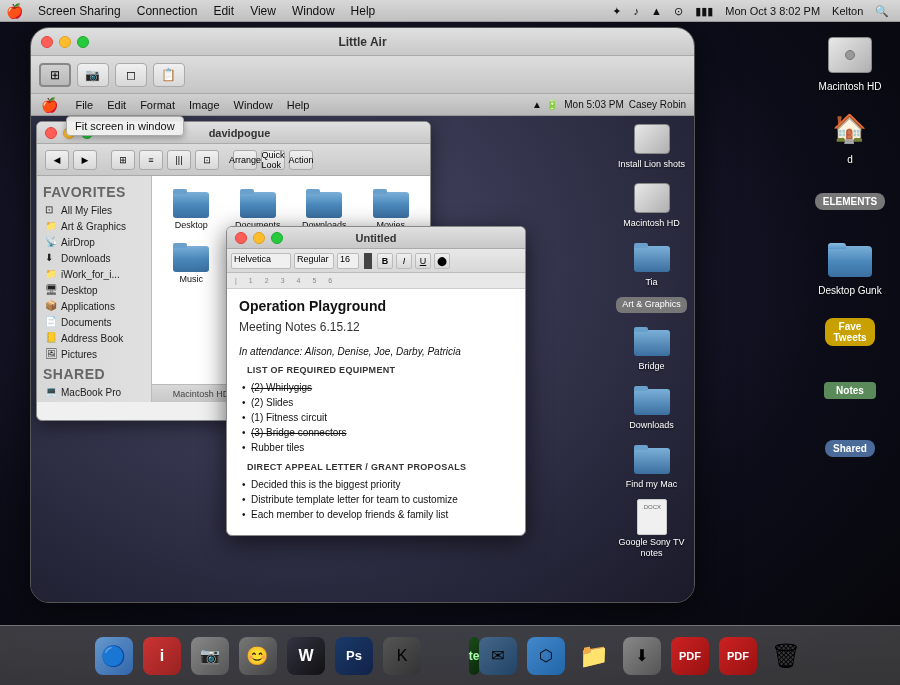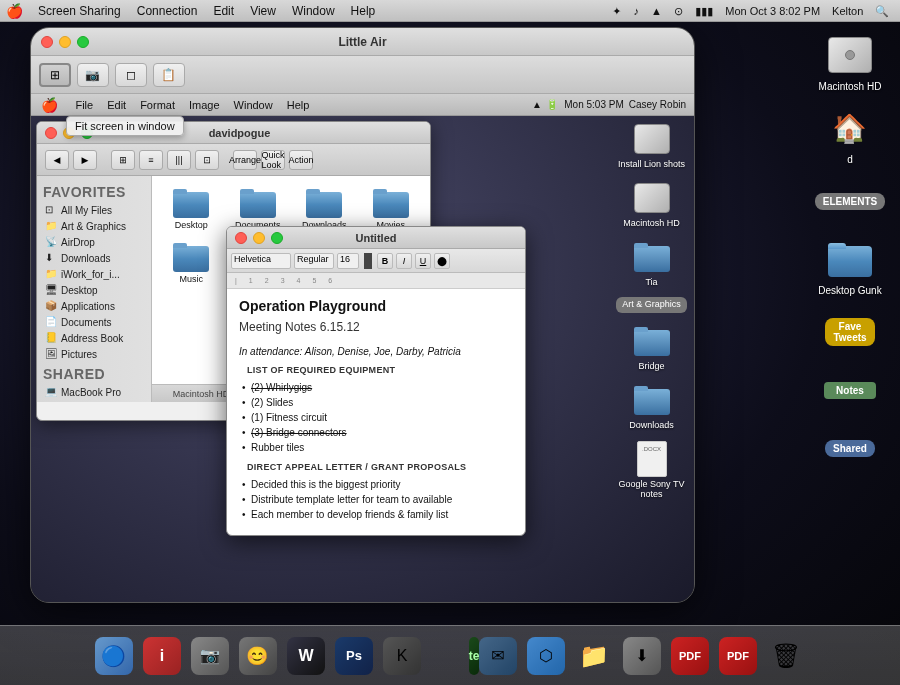--- a/index.html
+++ b/index.html
@@ -841,21 +841,21 @@
                 <em><span>In attendance: </span><span>Alison, Denise, Joe, Darby, Patricia</span></em>
               </div>
               <div class="te-section-header">LIST OF REQUIRED EQUIPMENT</div>
               <div class="te-list-item te-strikethrough">(2) Whirlygigs</div>
               <div class="te-list-item">(2) Slides</div>
               <div class="te-list-item">(1) Fitness circuit</div>
               <div class="te-list-item te-strikethrough">(3) Bridge connectors</div>
               <div class="te-list-item">Rubber tiles</div>
               <div class="te-section-header" style="margin-top:6px">DIRECT APPEAL LETTER / GRANT PROPOSALS</div>
               <div class="te-list-item">Decided this is the biggest priority</div>
-              <div class="te-list-item">Distribute template letter for team to available</div>
+              <div class="te-list-item">Distribute template letter for team to customize</div>
               <div class="te-list-item">Each member to develop friends &amp; family list</div>
             </div>
           </div>
 
           <div style="position:absolute; top:5px; right:5px; width:75px;">
 
             <div class="inner-desktop-icon" style="margin-bottom:10px">
               <div class="inner-icon-img">
                 <div style="width:36px;height:30px;background:linear-gradient(135deg,#e8e8e8,#b0b0b0);border-radius:4px;border:1px solid #888;"></div>
               </div>
@@ -896,20 +896,29 @@
             <div class="inner-desktop-icon" style="margin-bottom:10px">
               <div class="inner-icon-img">
                 <div style="width:36px;height:30px;position:relative;">
                   <div style="position:absolute;top:4px;left:0;width:36px;height:26px;background:linear-gradient(to bottom,#7ab0d8,#3a6fa0);border-radius:0 3px 3px 3px;"></div>
                   <div style="position:absolute;top:1px;left:0;width:14px;height:5px;background:#6aa0cc;border-radius:2px 2px 0 0;"></div>
                 </div>
               </div>
               <span class="inner-icon-label">Downloads</span>
             </div>
 
+            <div class="inner-desktop-icon" style="margin-bottom:10px">
+              <div class="inner-icon-img">
+                <div style="width:36px;height:30px;position:relative;">
+                  <div style="position:absolute;top:4px;left:0;width:36px;height:26px;background:linear-gradient(to bottom,#7ab0d8,#3a6fa0);border-radius:0 3px 3px 3px;"></div>
+                  <div style="position:absolute;top:1px;left:0;width:14px;height:5px;background:#6aa0cc;border-radius:2px 2px 0 0;"></div>
+                </div>
+              </div>
+              <span class="inner-icon-label">Find my Mac</span>
+            </div>
 
             <div class="inner-desktop-icon" style="margin-bottom:10px">
               <div class="inner-icon-img">
                 <div style="width:30px;height:36px;background:#f0f0f0;border:1px solid #ccc;border-radius:2px;font-size:7px;color:#333;display:flex;flex-direction:column;align-items:center;padding-top:4px;">
                   <div style="font-size:6px;text-align:center;color:#666;line-height:1.2;">.DOCX</div>
                 </div>
               </div>
               <span class="inner-icon-label">Google Sony TV notes</span>
             </div>
 

